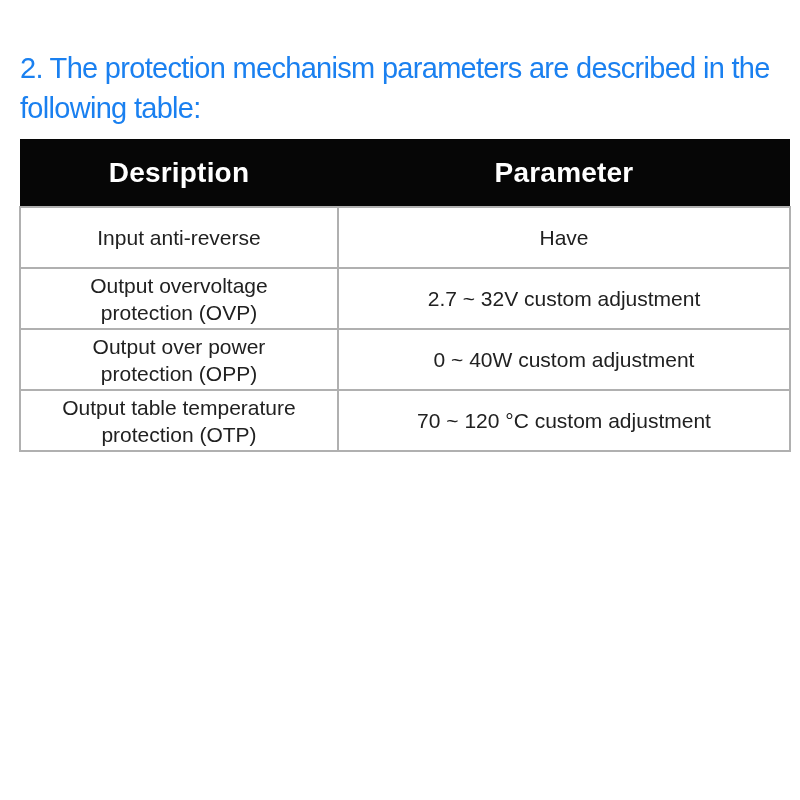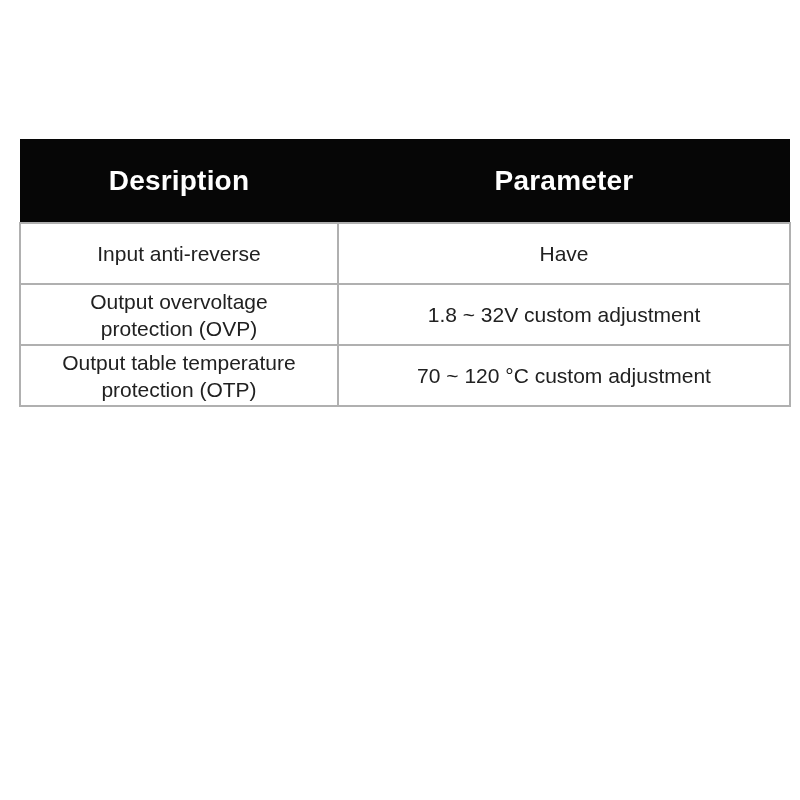--- a/index.html
+++ b/index.html
@@ -42,21 +42,21 @@
   .param-table col.col-desc { width: 318px; }
   .param-table col.col-param { width: 452px; }
   .param-table th {
     background: #060606;
     color: #ffffff;
     font-size: 28px;
     font-weight: bold;
     height: 59px;
     text-align: center;
     vertical-align: middle;
-    padding: 12px;
+    padding: 4px;
     border: none;
     letter-spacing: 0.2px;
   }
   .param-table td {
     border: 2px solid #b0b0b0;
     color: #212121;
     font-size: 21px;
     line-height: 27px;
     height: 59px; 
     text-align: center;
@@ -66,41 +66,47 @@
   }
   .param-table td.description-cell {
     white-space: pre-line;
   }
 </style>
 </head>
 <body>
 
 <div class="page">
 
+  <h2 class="title">2. The protection mechanism parameters are described in the following table:</h2>
 
   <table class="param-table">
     <colgroup>
       <col class="col-desc">
       <col class="col-param">
     </colgroup>
     <thead>
       <tr>
         <th>Desription</th>
         <th>Parameter</th>
       </tr>
     </thead>
     <tbody>
         <tr>
           <td class="description-cell">Input anti-reverse</td>
           <td class="parameter-cell">Have</td>
         </tr>
         <tr>
           <td class="description-cell">Output overvoltage
 protection (OVP)</td>
-          <td class="parameter-cell">1.8 ~ 32V custom adjustment</td>
+          <td class="parameter-cell">2.7 ~ 32V custom adjustment</td>
+        </tr>
+        <tr>
+          <td class="description-cell">Output over power
+protection (OPP)</td>
+          <td class="parameter-cell">0 ~ 40W custom adjustment</td>
         </tr>
         <tr>
           <td class="description-cell">Output table temperature
 protection (OTP)</td>
           <td class="parameter-cell">70 ~ 120 °C custom adjustment</td>
         </tr>
       </tbody>
   </table>
 
 </div>

